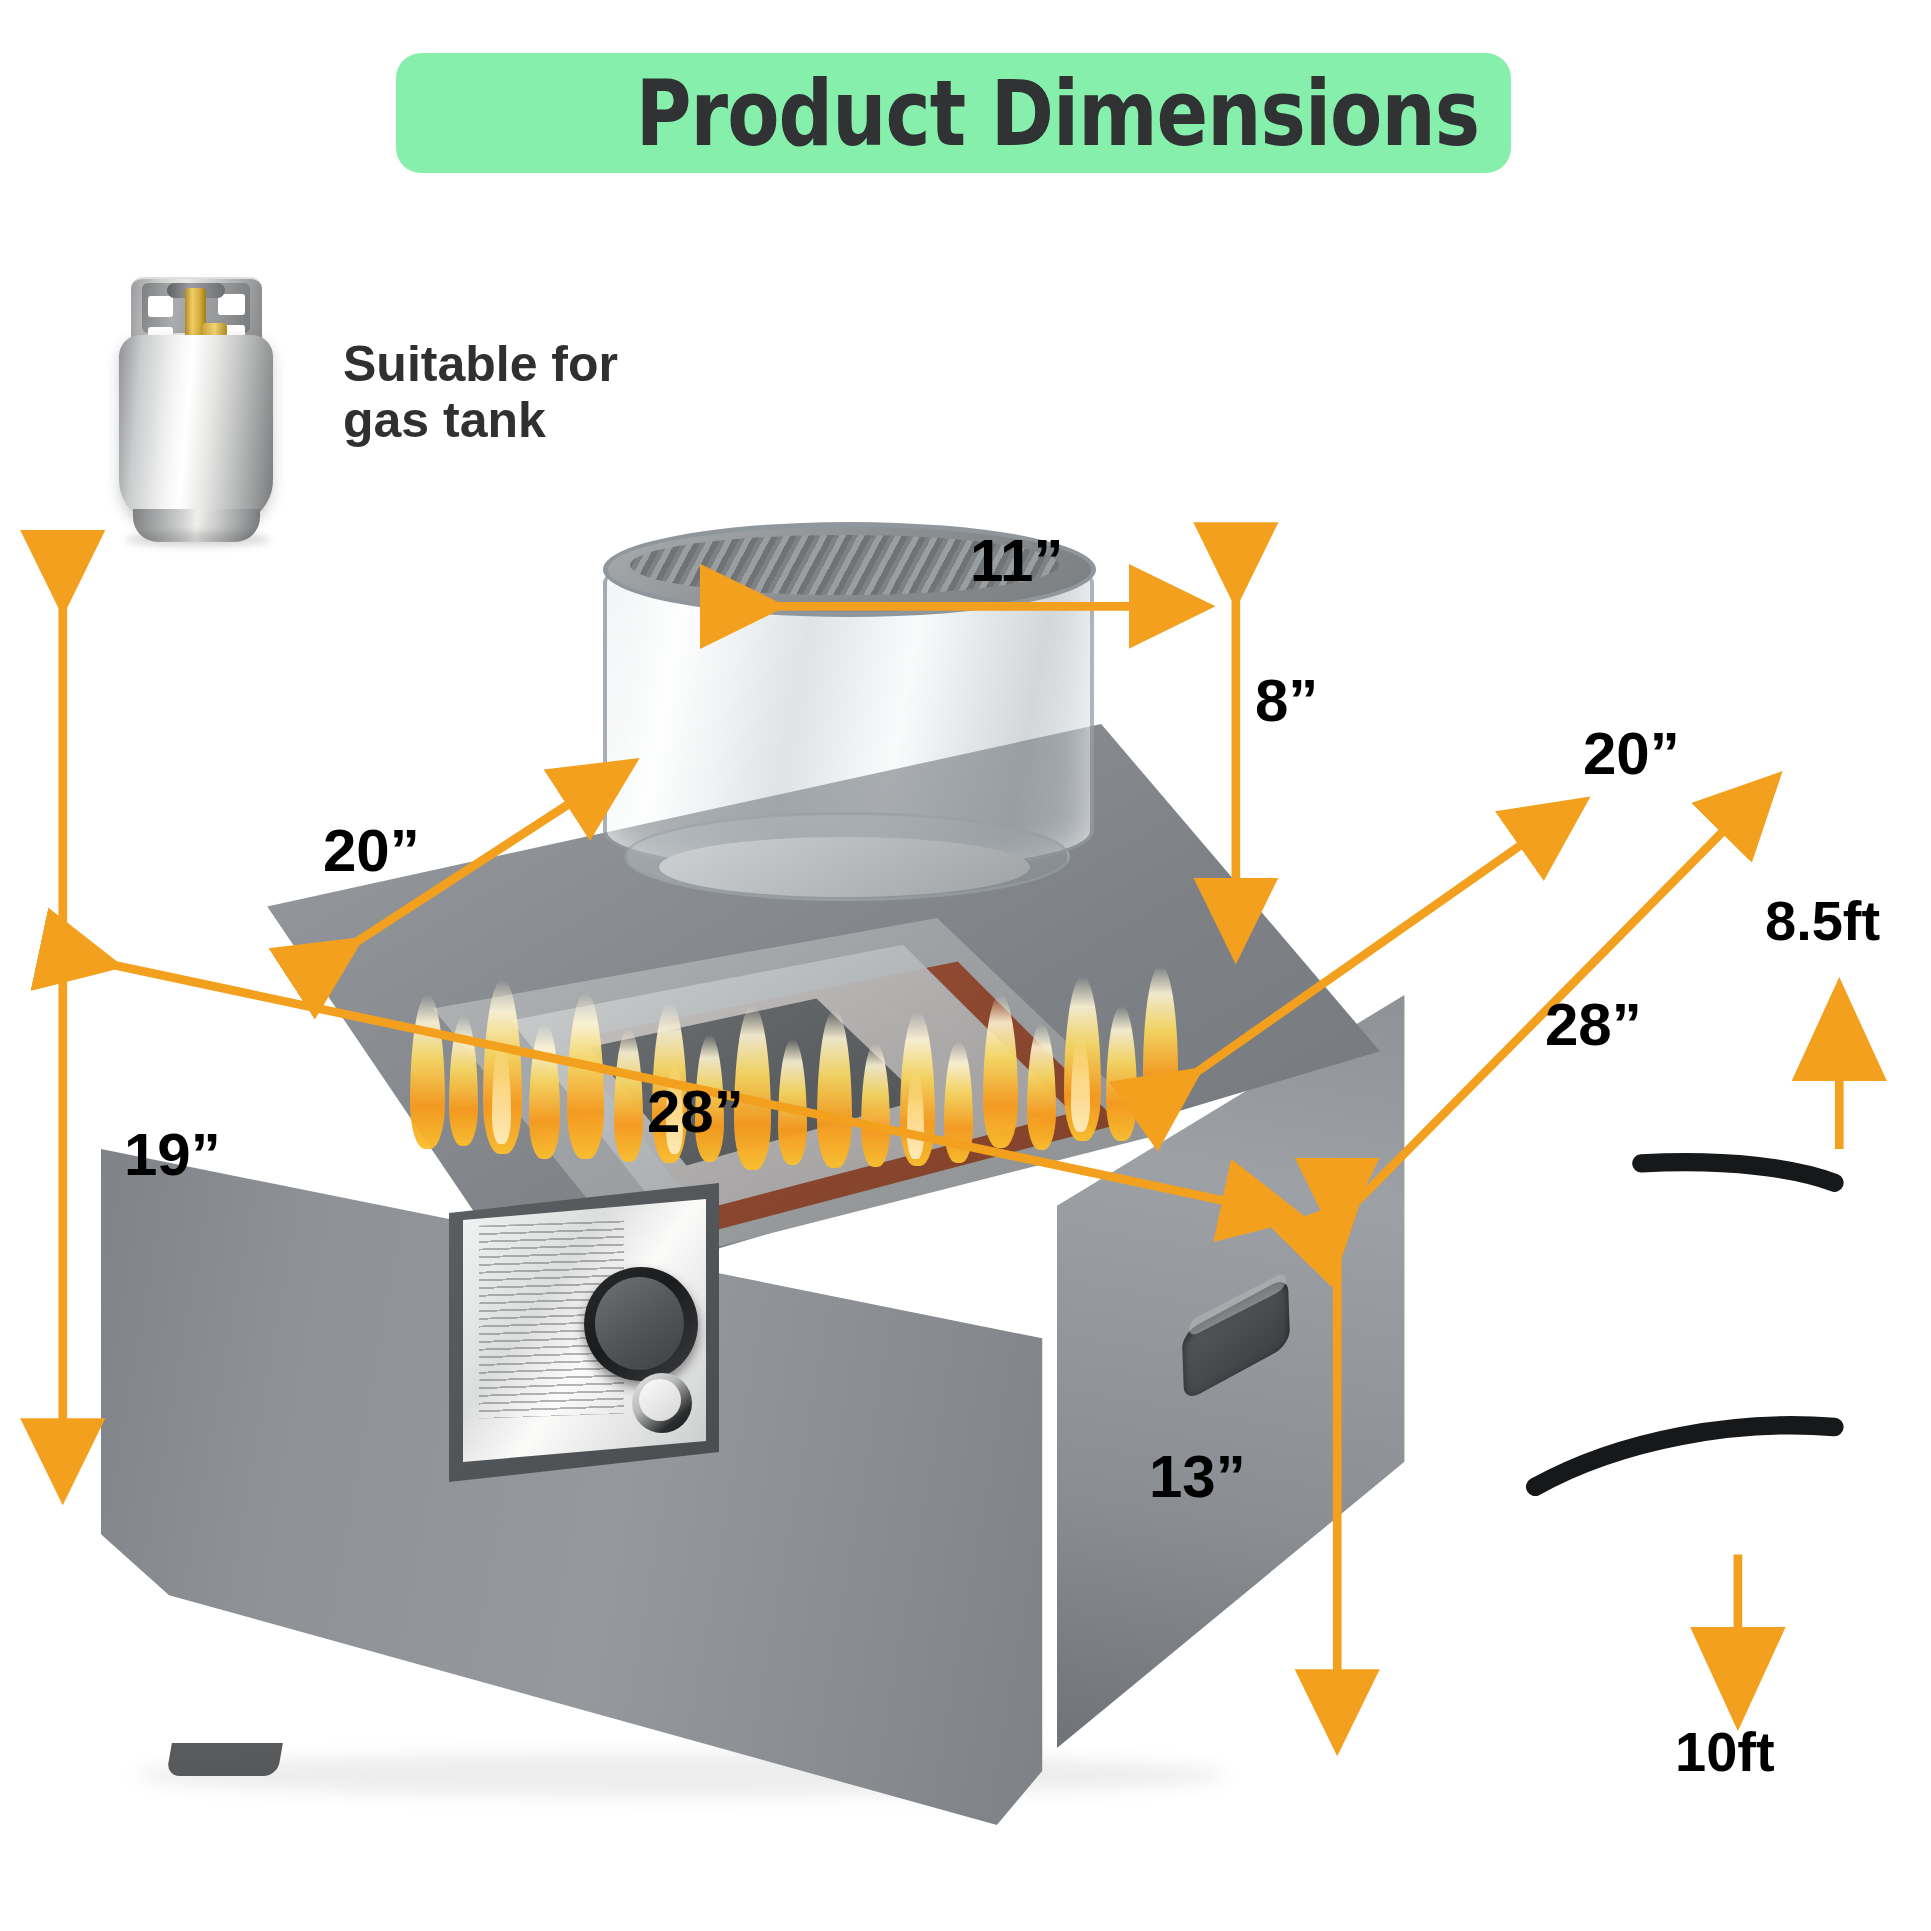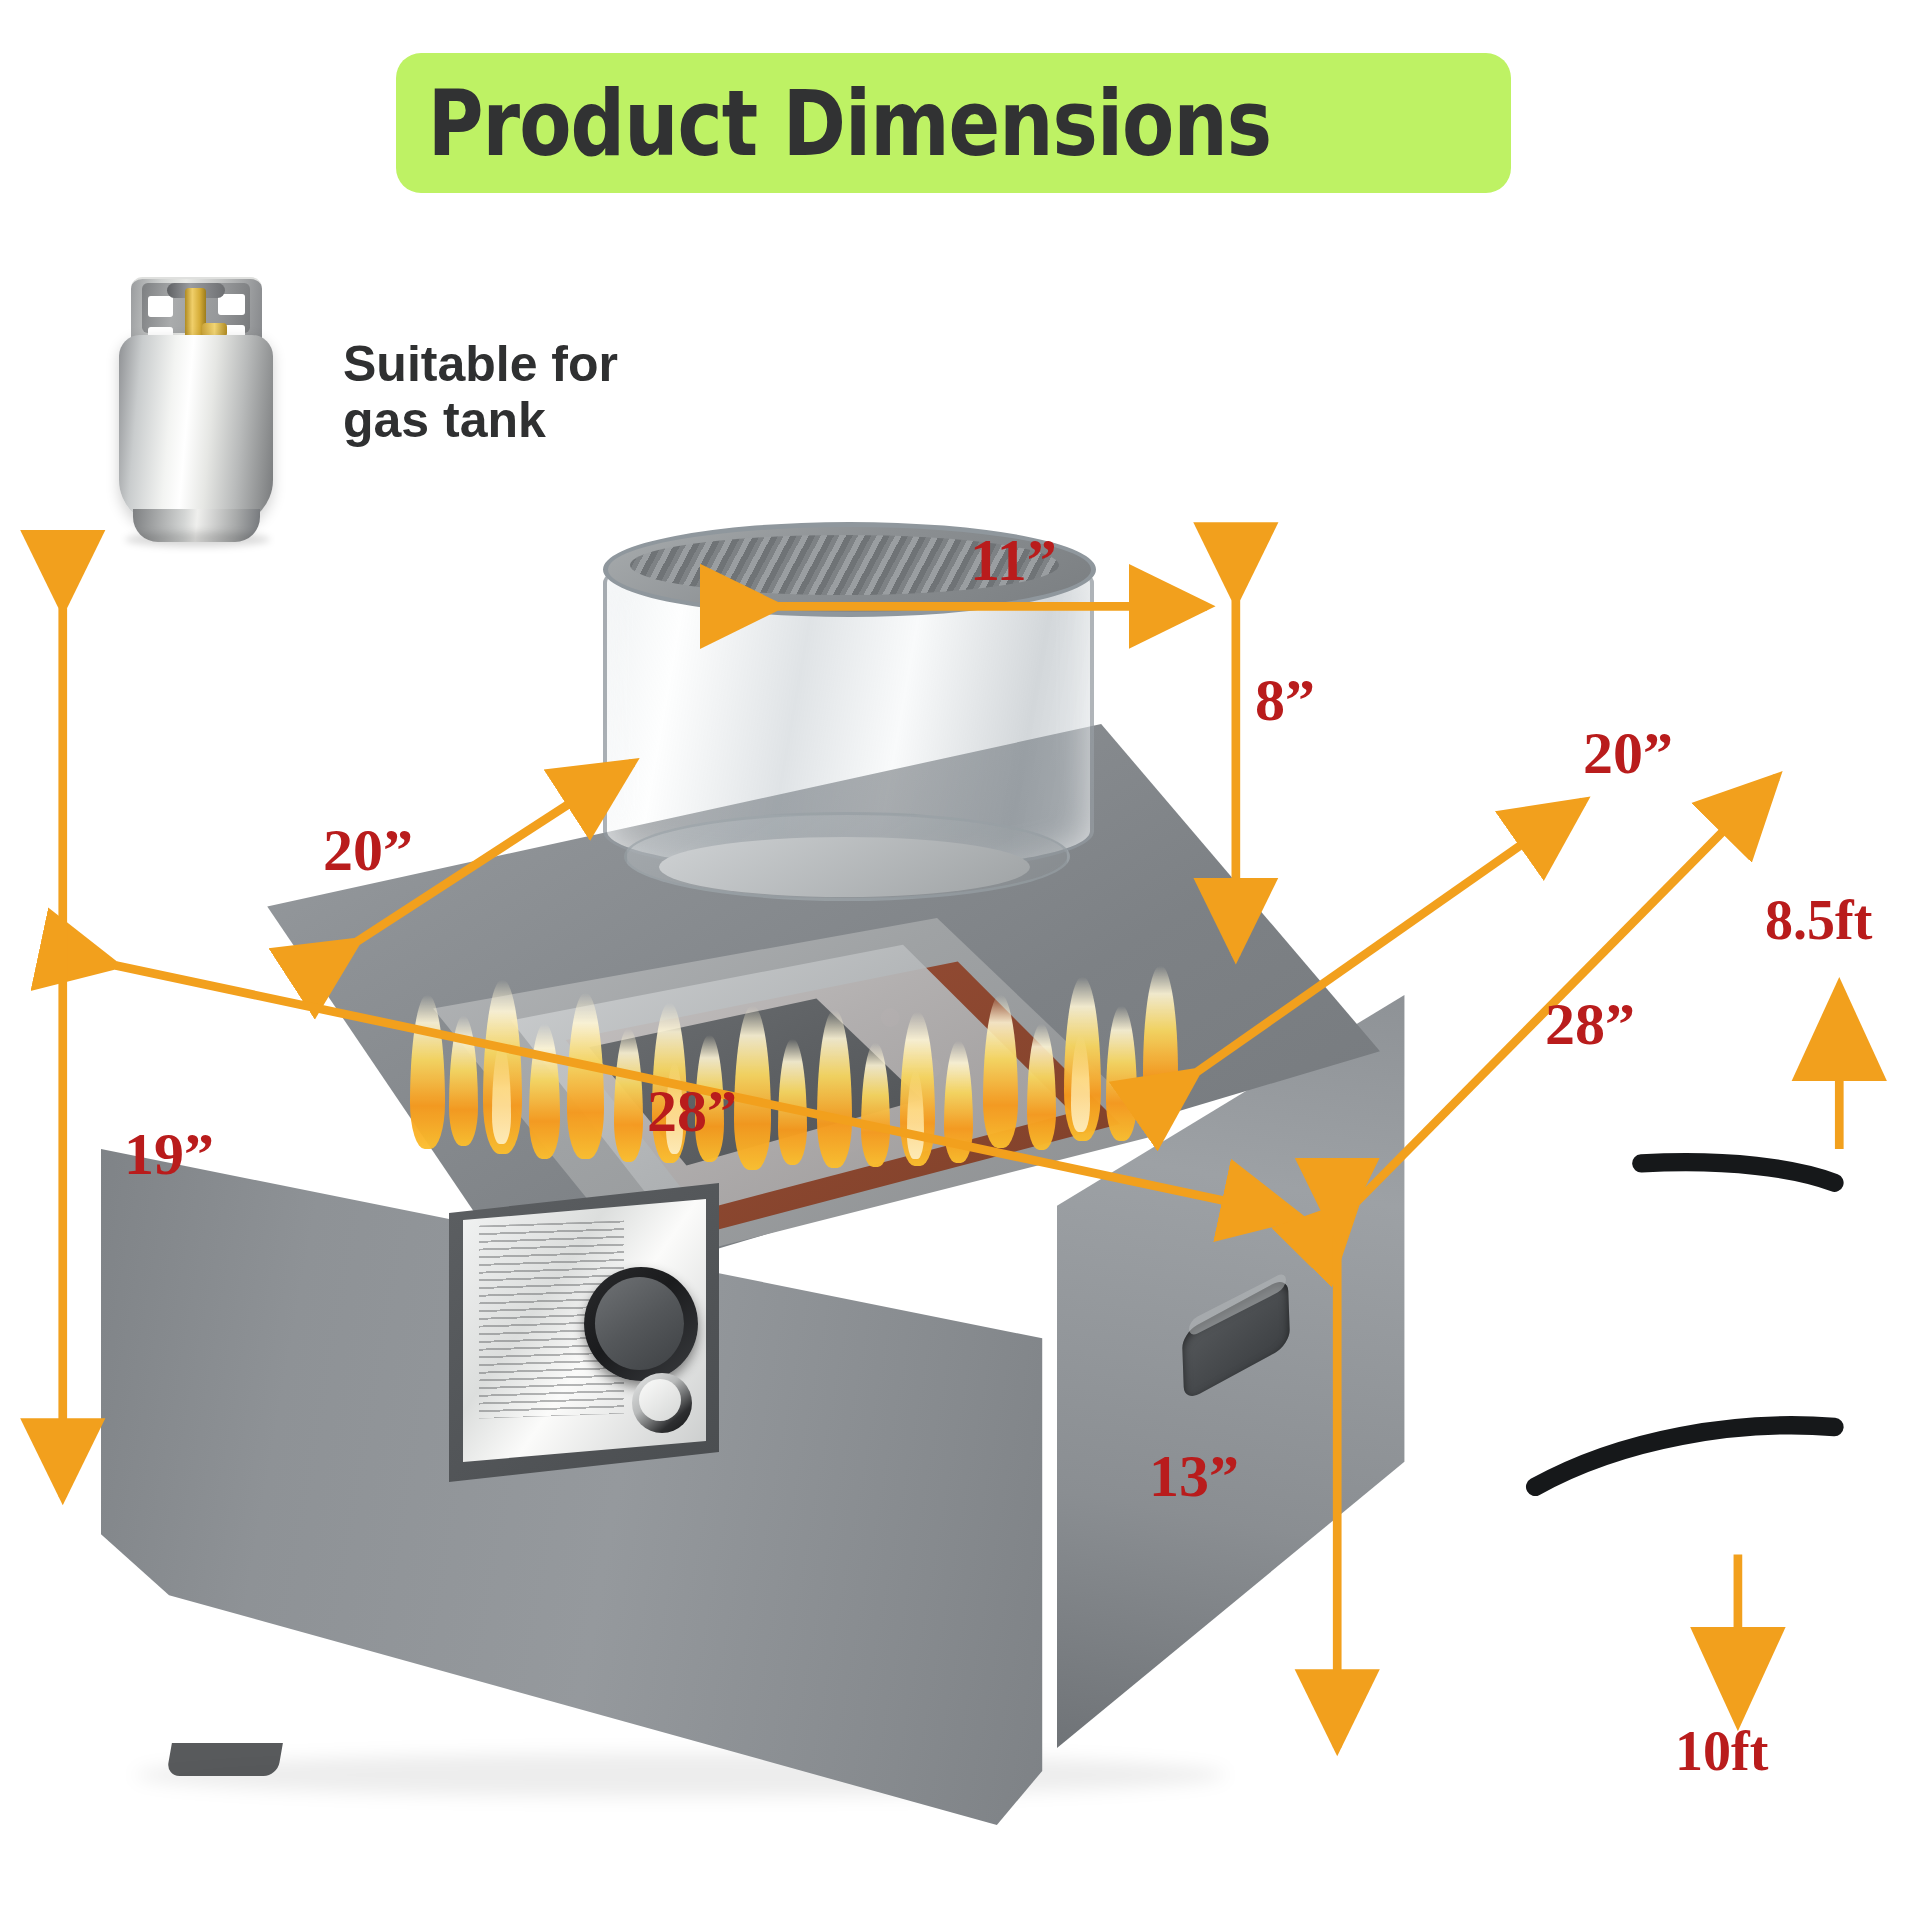--- a/index.html
+++ b/index.html
@@ -1,23 +1,23 @@
 <!DOCTYPE html>
 <html><head>
 <meta charset="utf-8">
 <style>
   html,body{margin:0;padding:0;background:#ffffff;}
   body{width:1931px;height:1931px;position:relative;overflow:hidden;
        font-family:"Liberation Sans",sans-serif;}
   .stage{position:absolute;inset:0;background:#fff;}
 
   
-  #title-banner{position:absolute;left:396px;top:53px;width:1115px;height:140px;
-      background:#bef264;border-radius:25px;display:flex;align-items:center;
-      justify-content:flex-start;}
+  #title-banner{position:absolute;left:396px;top:53px;width:1115px;height:120px;
+      background:#86efac;border-radius:25px;display:flex;align-items:center;
+      justify-content:flex-end;}
   #title-text{font-size:91px;font-weight:bold;color:#313233;letter-spacing:-1px;
       font-family:"DejaVu Sans Condensed","Liberation Sans",sans-serif;
       transform:scaleX(0.93);white-space:nowrap;}
 
   
   #gas-tank{position:absolute;left:92px;top:246px;width:212px;height:309px;}
   .tank-body{position:absolute;left:27px;top:89px;width:154px;height:191px;
       border-radius:21px 21px 46px 46px;
       background:linear-gradient(95deg,#8f9194 0%,#c9cccd 14%,#f3f4f2 34%,
         #ffffff 44%,#e6e7e4 58%,#b9bbbb 76%,#8d8f90 92%,#76787a 100%);
@@ -159,23 +159,23 @@
       border-radius:50%;
       background:linear-gradient(140deg,#e9eaea,#b7b9b9 40%,#2d2e30 75%,#141516);}
   .ctrl-ignitor-face{position:absolute;left:562px;top:838px;width:42px;height:42px;
       border-radius:50%;background:linear-gradient(140deg,#fbfbfa,#d4d6d5);}
 
   
   .hose{position:absolute;stroke:#16181a;stroke-width:19;fill:none;
       stroke-linecap:round;}
 
   
-  .dim-label{position:absolute;color:#b91c1c;font-weight:bold;white-space:nowrap;
+  .dim-label{position:absolute;color:#000000;font-weight:bold;white-space:nowrap;
       -webkit-text-stroke:8.7px #ffffff;paint-order:stroke fill;
-      font-family:Liberation Serif, serif;text-align:center;}
+      font-family:Liberation Sans, sans-serif;text-align:center;}
   .dim-label span{-webkit-text-stroke:0;}
   svg.ann{position:absolute;left:0;top:0;width:1931px;height:1931px;
       pointer-events:none;overflow:visible;}
 </style>
 </head>
 <body>
 
 <div class="stage">
 
   <div id="title-banner">

